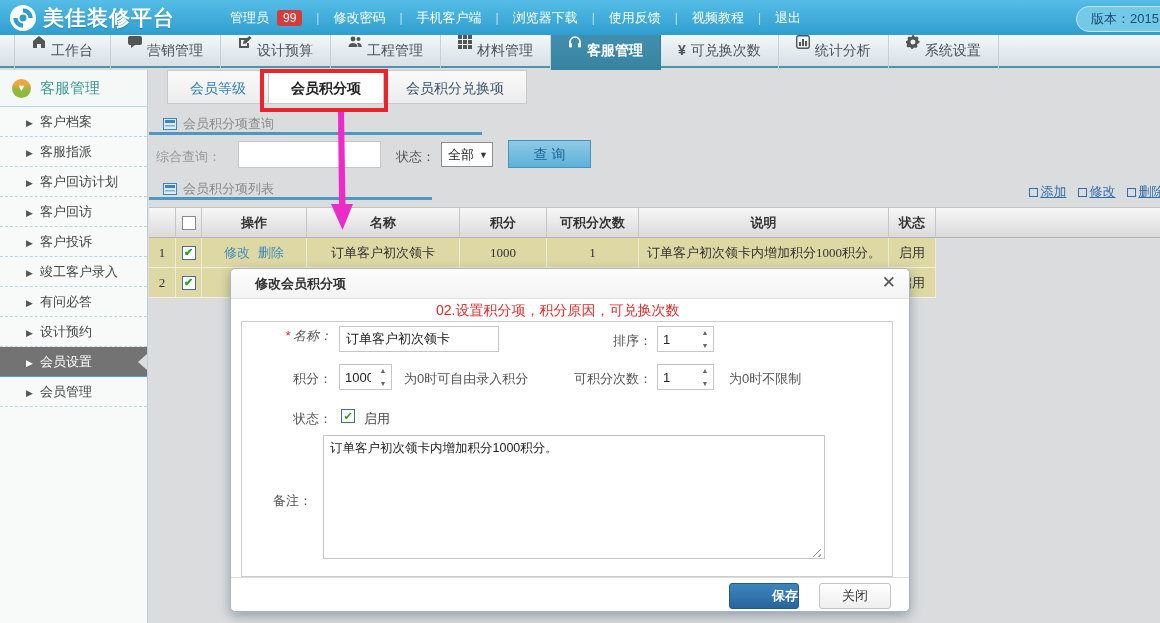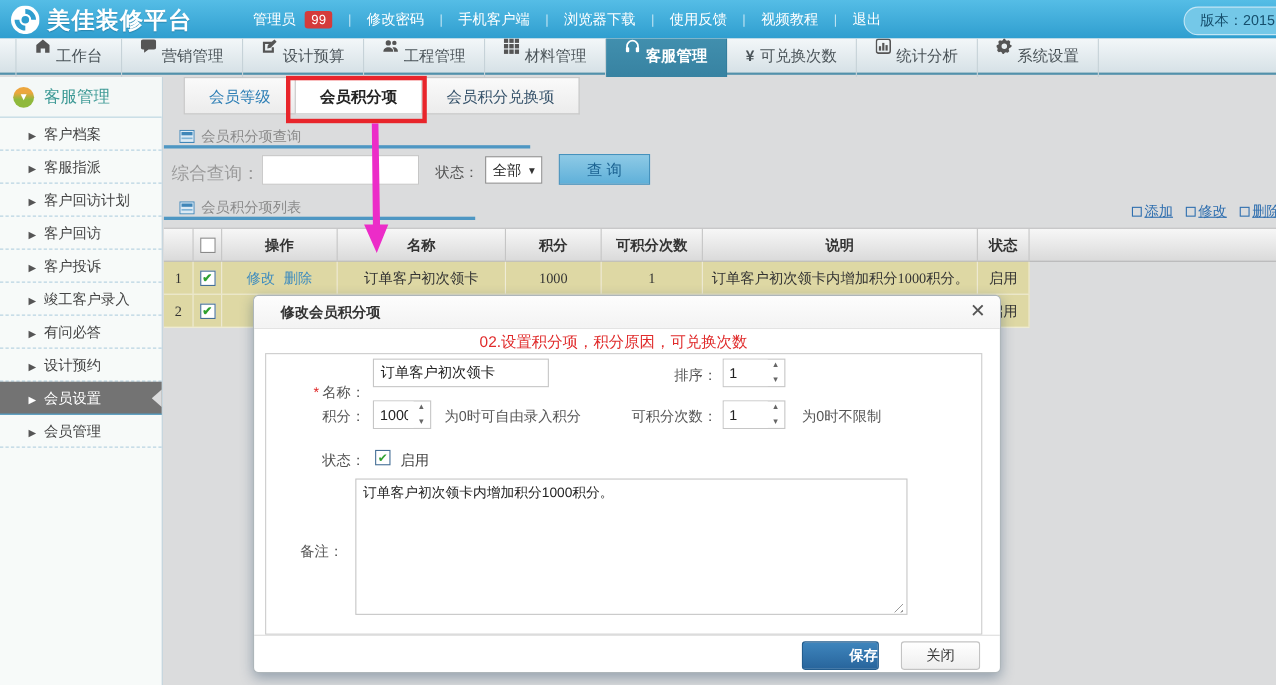--- a/index.html
+++ b/index.html
@@ -57,21 +57,21 @@
   .ctab.t0 { color:#2e7fb5; }
   .ctab.t1 { color:#222; font-weight:bold; background:#fff; }
   .ctab.t2 { color:#37536b; }
 
   .red-box { position:absolute; left:111px; top:-1px; width:128px; height:43px; border:4px solid #e8252b; z-index:12; }
   .arrow-svg { position:absolute; left:176px; top:42px; z-index:12; }
 
   .section-head { position:absolute; left:14px; display:flex; align-items:center; gap:6px; font-size:13px; color:#8a8a8a; }
   .blue-rule { position:absolute; left:0; height:3px; background:#4e97c3; }
 
-  .search-label { position:absolute; left:7px; top:78px; font-size:16px; color:#9a9a9a; }
+  .search-label { position:absolute; left:7px; top:78px; font-size:13px; color:#9a9a9a; }
   .search-input { position:absolute; left:89px; top:71px; width:143px; height:27px; border:1px solid #c6c6c6;
     background:#fff; font-size:13px; padding:0 6px; }
   .status-label { position:absolute; left:247px; top:78px; font-size:13px; color:#555; }
   .status-select { position:absolute; left:292px; top:72px; width:52px; height:25px; border:1px solid #8e8e8e;
     background:#fff; font-size:13px; color:#222; display:flex; align-items:center; justify-content:space-between;
     padding:0 4px 0 6px; cursor:pointer; }
   .status-select .dd { font-size:9px; color:#333; }
   .search-btn { position:absolute; left:359px; top:70px; width:83px; height:28px;
     background:linear-gradient(#8ecae6,#5fb0d9); border:1px solid #4592bd; color:#1c6392; font-size:14px;
     text-align:center; line-height:26px; cursor:pointer; }
@@ -365,21 +365,21 @@
 
   <div class="modal">
     <div class="m-header">
       <span class="m-title">修改会员积分项</span>
     </div>
     <span class="m-close">✕</span>
     <div class="m-note">02.设置积分项，积分原因，可兑换次数</div>
 
     <div class="m-fieldset">
 
-      <div class="f-label" style="left:0; top:26px;"><span class="req">*</span><span>名称：</span></div>
+      <div class="f-label" style="left:0; top:5px;font-style:italic;"><span class="req">*</span><span>名称：</span></div>
       <input class="f-input" style="left: 97px; top: 4px; width: 160px;" type="text" value="订单客户初次领卡">
       <div class="f-label" style="left:320px; top:10px;">排序：</div>
       <div class="spin" style="left:415px; top:4px; width:57px;">
         <input type="text" value="1" style="">
         <span class="arrows">
             <span>▲</span>
             <span>▼</span>
           </span>
       </div>
 

